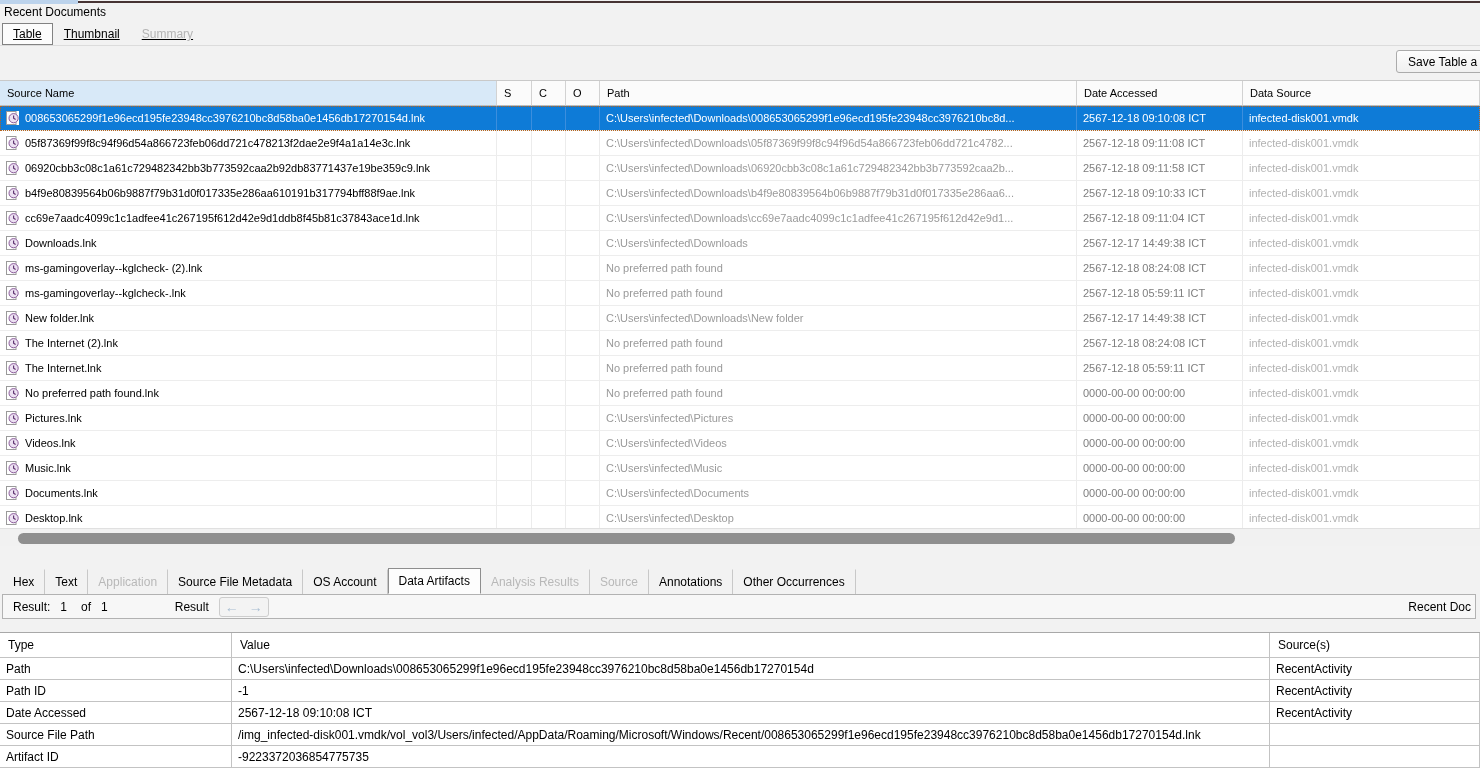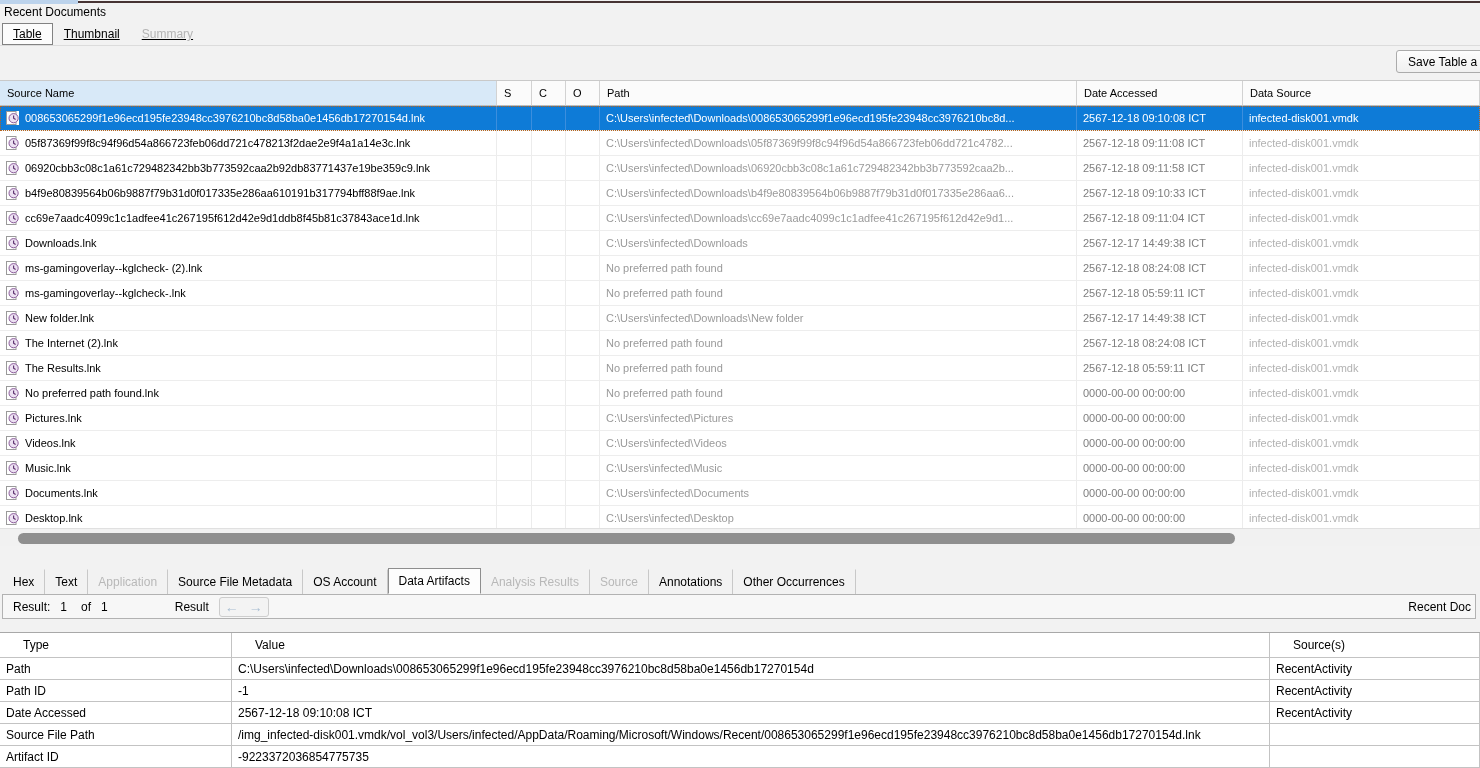--- a/index.html
+++ b/index.html
@@ -77,21 +77,21 @@
   #result-bar .of{margin-left:14px;}
   #result-bar .nav-label{margin-left:67px;}
   #result-nav{margin-left:10px;display:flex;border:1px solid #cdcdcd;border-radius:3px;background:#f3f3f3;}
   #result-nav .arrow{width:24px;height:18px;display:flex;align-items:center;justify-content:center;
     color:#a9bed2;font-size:14px;line-height:1;}
   #result-bar .right-text{position:absolute;right:4px;top:5px;font-size:12px;white-space:nowrap;}
 
   
   #details{left:0;top:632px;width:1480px;height:136px;background:#fff;border-top:1px solid #a8a8a8;box-sizing:border-box;}
   .dhead{display:grid;grid-template-columns:232px 1038px 210px;height:25px;box-sizing:border-box;}
-  .dth{display:flex;align-items:center;padding:0 23px;font-size:12px;
+  .dth{display:flex;align-items:center;padding:0 8px;font-size:12px;
     border-right:1px solid #c3c3c3;border-bottom:1px solid #c3c3c3;box-sizing:border-box;background:#fff;white-space:nowrap;overflow:hidden;}
   .drow{display:grid;grid-template-columns:232px 1038px 210px;height:22px;box-sizing:border-box;}
   .dtd{display:flex;align-items:center;padding:0 6px;font-size:12px;
     border-right:1px solid #c3c3c3;border-bottom:1px solid #c3c3c3;box-sizing:border-box;white-space:nowrap;overflow:hidden;}
 </style>
 </head>
 <body>
 
 <div id="top-strip" class="abs">
   <div class="tabchip"></div>
@@ -282,21 +282,21 @@
     <div class="td c-date">2567-12-18 08:24:08 ICT</div>
     <div class="td c-src">infected-disk001.vmdk</div>
   </div>
       <div class="tr">
     <div class="td c-name">
       <svg width="13" height="14" viewBox="0 0 13 14">
         <rect x="0.5" y="0.5" width="9.5" height="13" fill="#ffffff" stroke="#9a9a9a"></rect>
         <circle cx="7.6" cy="7.2" r="4.6" fill="#ece1f2" stroke="#8a5a9a"></circle>
         <path d="M7.6 4.6 L7.6 7.2 L9.6 8.4" stroke="#5f3370" stroke-width="1.2" fill="none"></path>
       </svg>
-      <span class="c-name-text">The Results.lnk</span>
+      <span class="c-name-text">The Internet.lnk</span>
     </div>
     <div class="td"></div>
     <div class="td"></div>
     <div class="td"></div>
     <div class="td c-path">No preferred path found</div>
     <div class="td c-date">2567-12-18 05:59:11 ICT</div>
     <div class="td c-src">infected-disk001.vmdk</div>
   </div>
       <div class="tr">
     <div class="td c-name">

